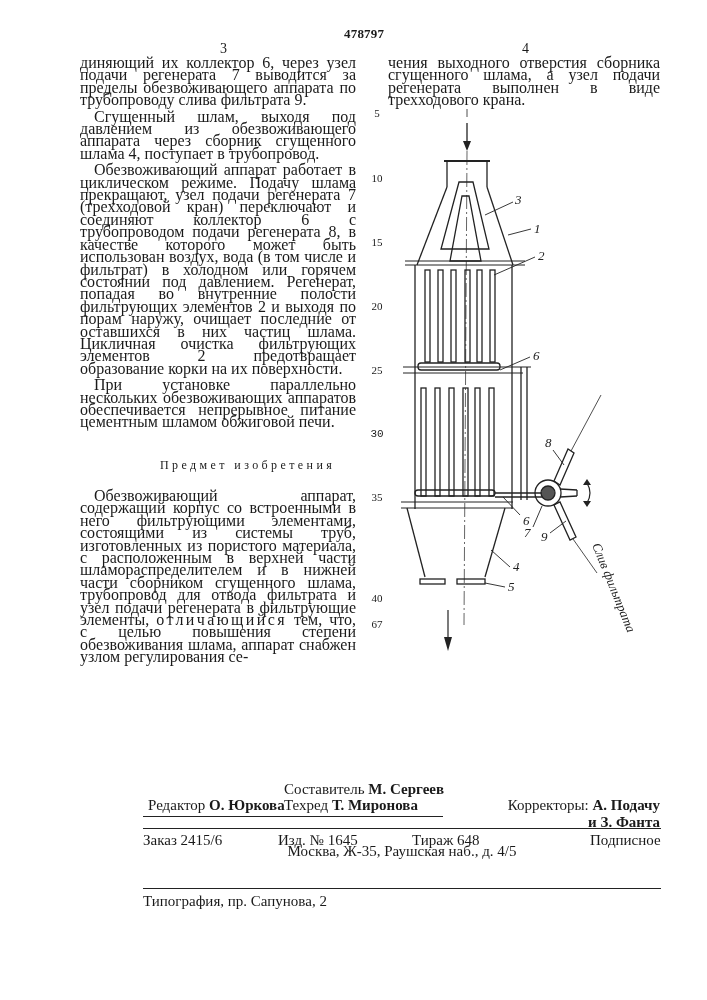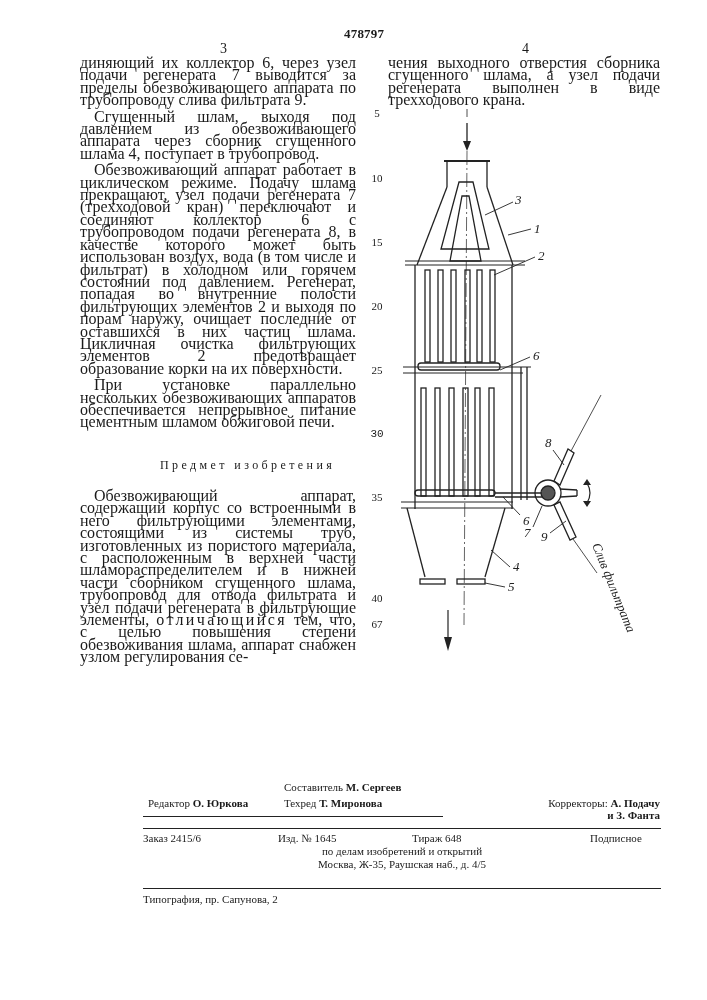--- a/index.html
+++ b/index.html
@@ -8,21 +8,21 @@
   .abs { position:absolute; }
   .patent-no { left:344px; top:26px; font-size:13px; font-weight:bold; letter-spacing:0.2px; }
   .colnum { font-size:14px; }
   .col { font-size:16px; line-height:12.4px; text-align:justify; }
   .col p { margin:0; }
   .col p.ind { text-indent:14px; }
   .col p.gap { margin-top:4px; }
   .lnum { font-size:11px; width:30px; text-align:center; }
   .heading { left:160px; top:458px; font-size:12px; letter-spacing:3.4px; }
   .spaced { letter-spacing:2.4px; }
-  .footer { font-size:11px; }
+  .footer { font-size:15px; }
   .rule { height:0; border-top:1.3px solid #222; }
   b { font-weight:bold; }
   svg text { font-family:"Liberation Serif","DejaVu Serif",serif; font-style:italic; }
 </style>
 </head>
 <body>
 
 <div class="abs patent-no">478797</div>
 <div class="abs colnum" style="left:220px;top:41px;">3</div>
 <div class="abs colnum" style="left:522px;top:41px;">4</div>
@@ -169,18 +169,17 @@
 </div>
 
 <div class="abs rule" style="left:143px;top:816px;width:300px;"></div>
 <div class="abs rule" style="left:143px;top:828px;width:518px;"></div>
 
 <div class="abs footer" style="left:143px;top:832px;">Заказ 2415/6</div>
 <div class="abs footer" style="left:278px;top:832px;">Изд. № 1645</div>
 <div class="abs footer" style="left:412px;top:832px;">Тираж 648</div>
 <div class="abs footer" style="left:590px;top:832px;">Подписное</div>
 <div class="abs footer" style="left:143px;top:845px;width:518px;text-align:center;line-height:13px;">
-  <div>по делам изобретений и открытий</div>
   <div>Москва, Ж-35, Раушская наб., д. 4/5</div>
 </div>
 
 <div class="abs rule" style="left:143px;top:888px;width:518px;"></div>
 <div class="abs footer" style="left:143px;top:893px;width:518px;text-align:left;">Типография, пр. Сапунова, 2</div>
 
 </body></html>

